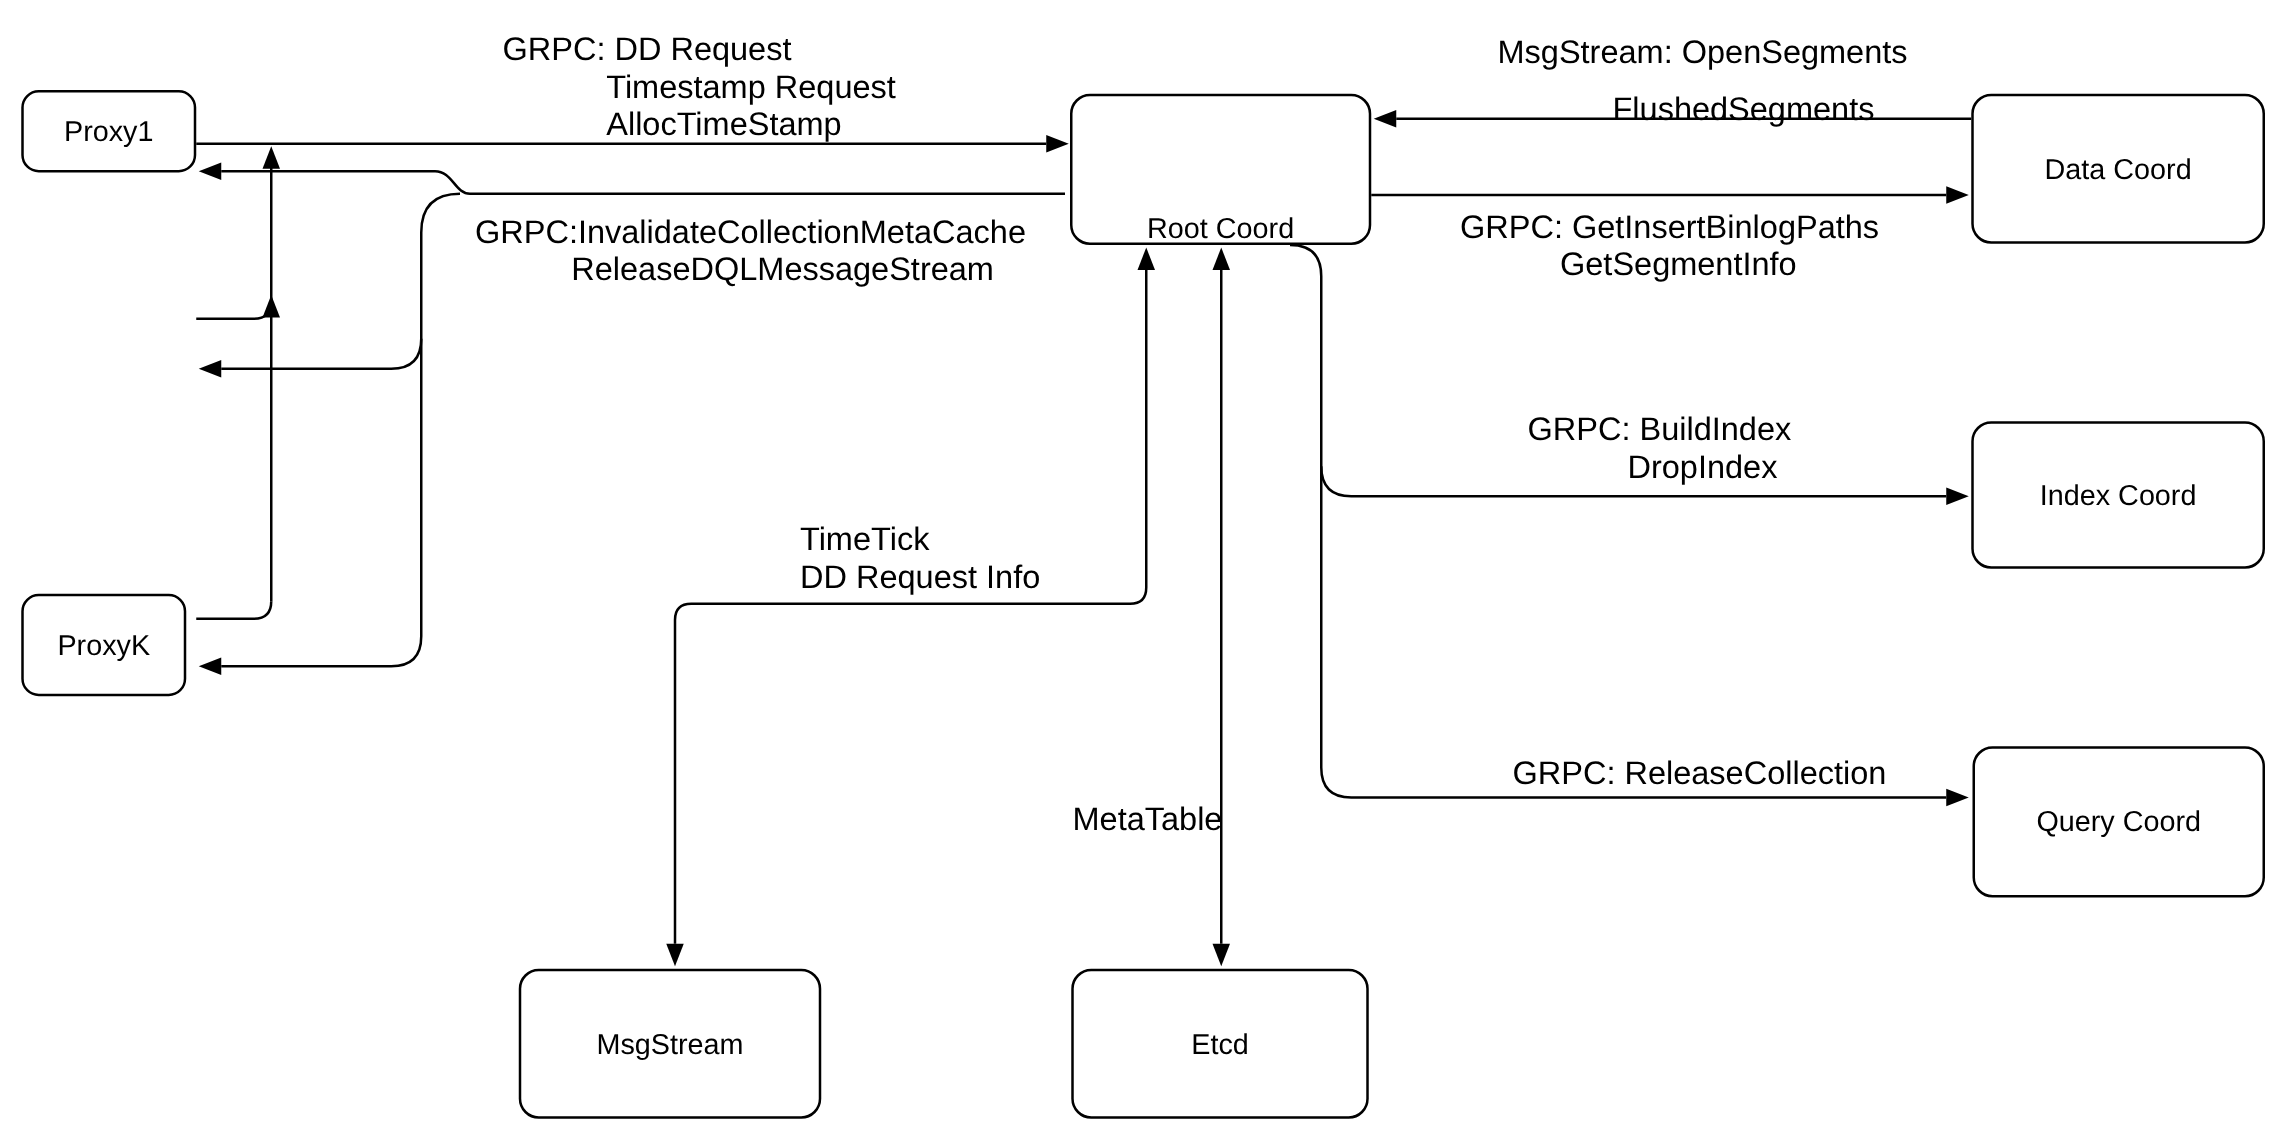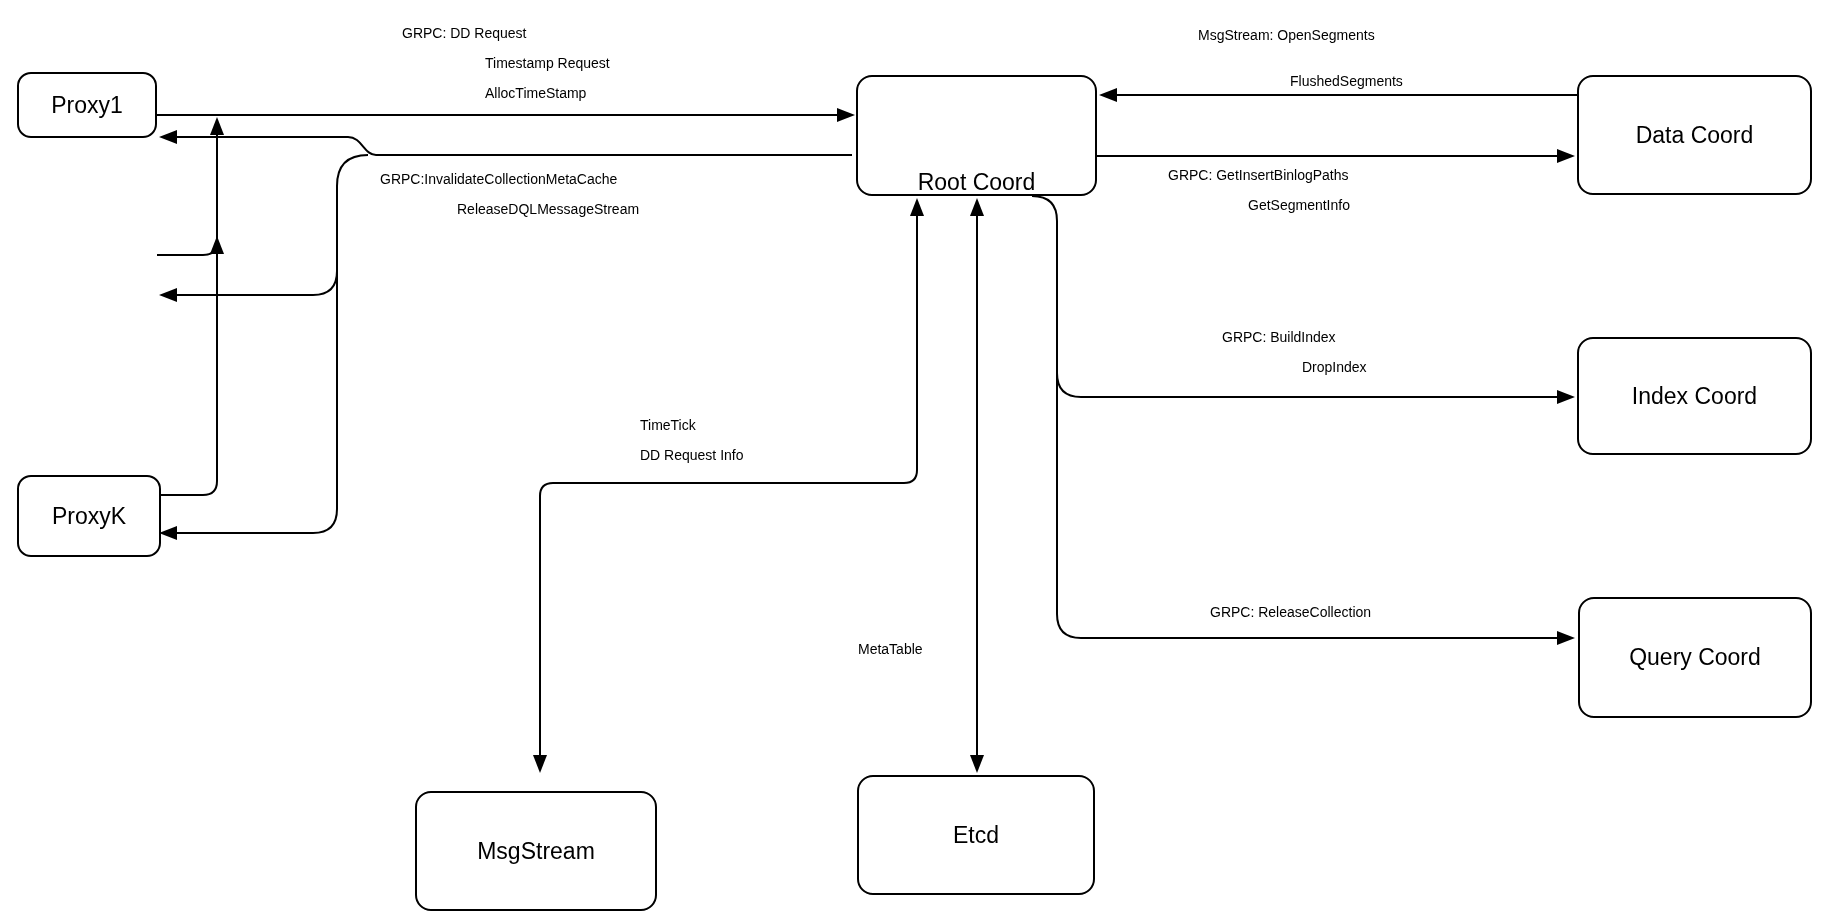--- a/index.html
+++ b/index.html
@@ -22,21 +22,21 @@
     display: flex;
     align-items: center;
     justify-content: center;
     font-size: 23px;
     line-height: 1;
     white-space: nowrap;
   }
   .node.small { border-radius: 14px; }
   .edge-label {
     position: absolute;
-    font-size: 14px;
+    font-size: 26px;
     line-height: 1;
     white-space: nowrap;
   }
   .edge-line { fill: none; stroke: #000000; stroke-width: 2; stroke-linejoin: round; }
   .arrowhead { fill: #000000; stroke: none; }
 </style>
 </head>
 <body>
 
 <div class="canvas">
@@ -75,36 +75,36 @@
     <polygon class="arrowhead" points="540,773 533,755 547,755"></polygon>
 
     <path class="edge-line" d="M977,216 L977,755"></path>
     <polygon class="arrowhead" points="977,198 970,216 984,216"></polygon>
     <polygon class="arrowhead" points="977,773 970,755 984,755"></polygon>
   </svg>
 
   <div class="node small" style="left:17px; top:72px; width:140px; height:66px;text-align:right;">
     <span>Proxy1</span>
   </div>
-  <div class="node small" style="left:17px; top:475px; width:144px; height:82px;">
+  <div class="node small" style="left:17px; top:475px; width:132px; height:82px;">
     <span>ProxyK</span>
   </div>
   <div class="node" style="left:856px; top:75px; width:241px; height:121px;align-items:flex-end;">
     <span>Root Coord</span>
   </div>
   <div class="node" style="left:1577px; top:75px; width:235px; height:120px;">
     <span>Data Coord</span>
   </div>
   <div class="node" style="left:1577px; top:337px; width:235px; height:118px;">
     <span>Index Coord</span>
   </div>
   <div class="node" style="left:1578px; top:597px; width:234px; height:121px;">
     <span>Query Coord</span>
   </div>
-  <div class="node" style="left:415px; top:775px; width:242px; height:120px;margin-top:16px;">
+  <div class="node" style="left:415px; top:775px; width:242px; height:120px;">
     <span>MsgStream</span>
   </div>
   <div class="node" style="left:857px; top:775px; width:238px; height:120px;">
     <span>Etcd</span>
   </div>
 
   <div class="edge-label" style="left:402px; top:26px;">GRPC: DD Request</div>
   <div class="edge-label" style="left:485px; top:56px;">Timestamp Request</div>
   <div class="edge-label" style="left:485px; top:86px;">AllocTimeStamp</div>
 

